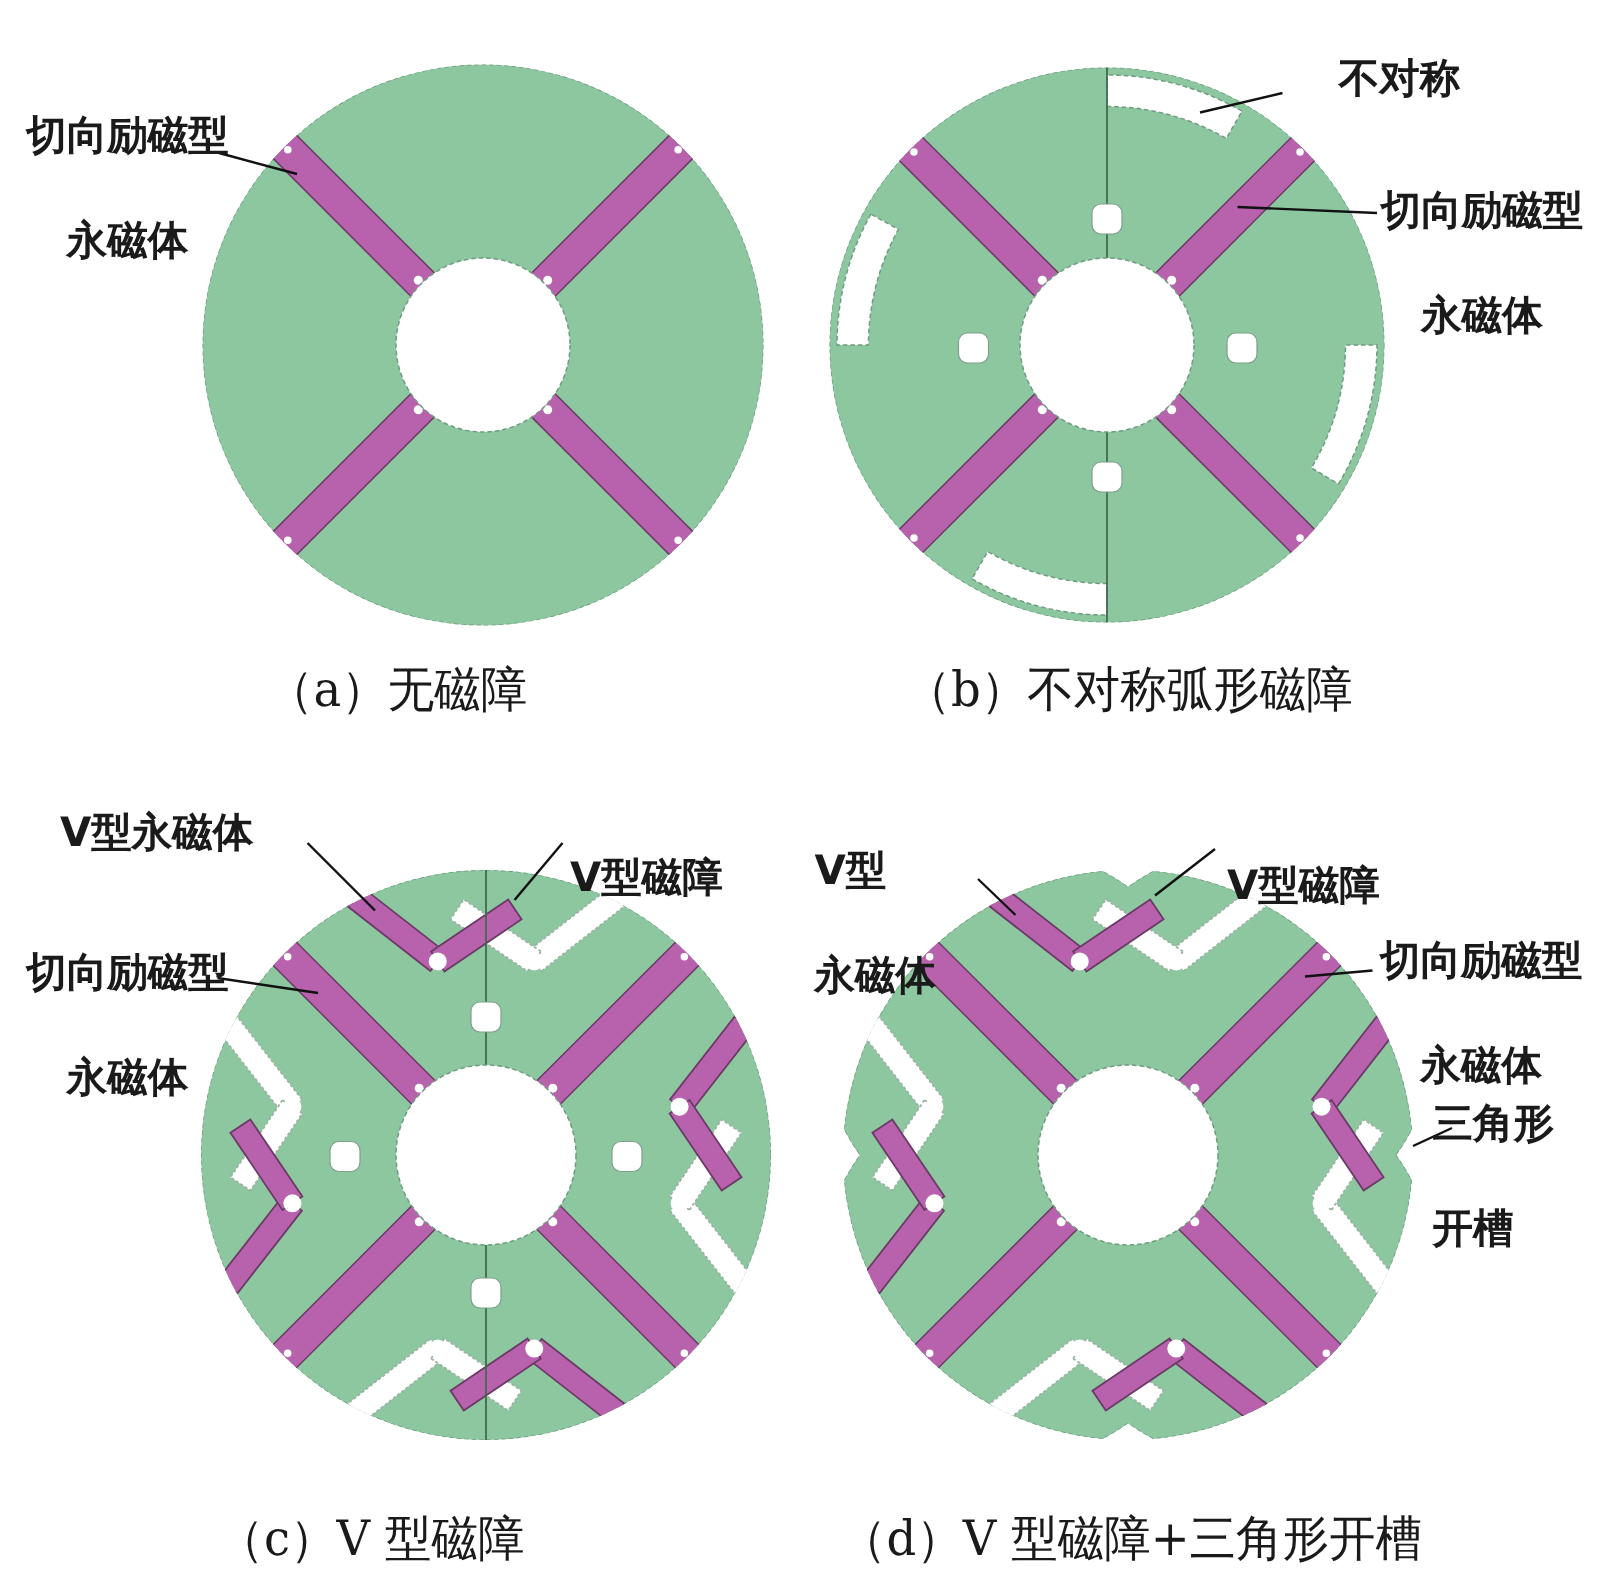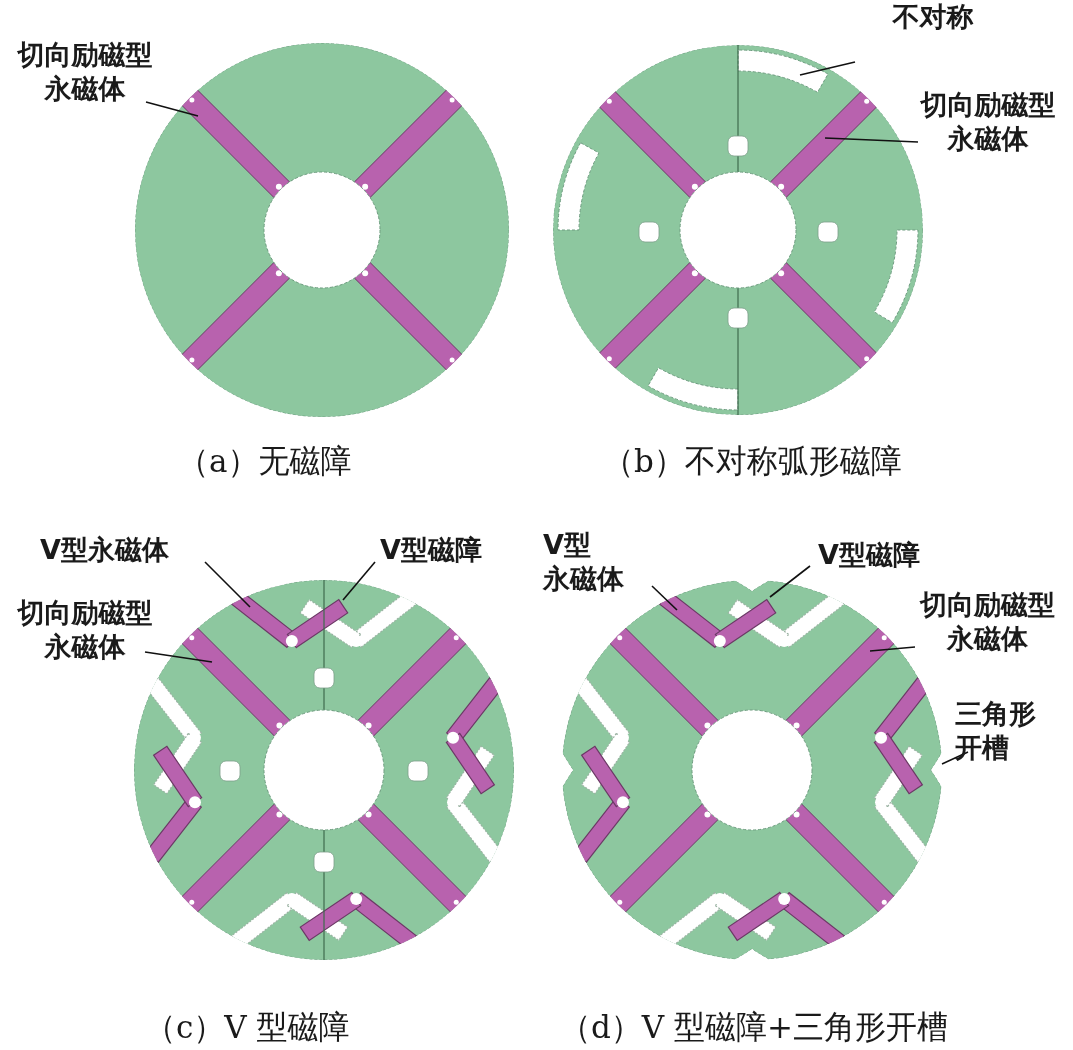--- a/index.html
+++ b/index.html
@@ -2,21 +2,21 @@
 <html><head>
 <meta charset="utf-8">
 <style>
   html, body { margin: 0; padding: 0; background: #ffffff; }
   body { width: 1073px; height: 1050px; position: relative; overflow: hidden;
          font-family: "DejaVu Serif", "Liberation Serif", serif; color: #111; }
   #canvas { position: absolute; left: 0; top: 0; }
   .lbl { position: absolute; font-family: "DejaVu Sans", "Liberation Sans", sans-serif;
          font-weight: bold; font-size: 27px; line-height: 34px; color: #1a1a1a;
          white-space: nowrap; letter-spacing: 0px; }
-  .lbl span { display: block; }
+  .lbl span { display: block; margin-top: 36px; }
   .cap { position: absolute; font-family: "DejaVu Serif", "Liberation Serif", serif;
          font-size: 31px; line-height: 36px; color: #1a1a1a; white-space: nowrap;
          transform: scaleY(1.05); }
 </style>
 </head>
 <body>
 
 <svg id="canvas" width="1073" height="1050" viewBox="0 0 1073 1050" xmlns="http://www.w3.org/2000/svg">
   <g id="rotor-a">
       <defs>
@@ -197,21 +197,21 @@
 </div>
 
 <div class="lbl" style="left:858px; top:0px; width:150px; text-align:center;">
   <span>不对称</span>
 </div>
 <div class="lbl" style="left:903px; top:88px; width:170px; text-align:center;">
   <span>切向励磁型</span>
   <span>永磁体</span>
 </div>
 
-<div class="lbl" style="left:40px; top:533px;">
+<div class="lbl" style="left:40px; top:503px;">
   <span>V型永磁体</span>
 </div>
 <div class="lbl" style="left:380px; top:533px;">
   <span>V型磁障</span>
 </div>
 <div class="lbl" style="left:0px; top:596px; width:170px; text-align:center;">
   <span>切向励磁型</span>
   <span>永磁体</span>
 </div>
 

